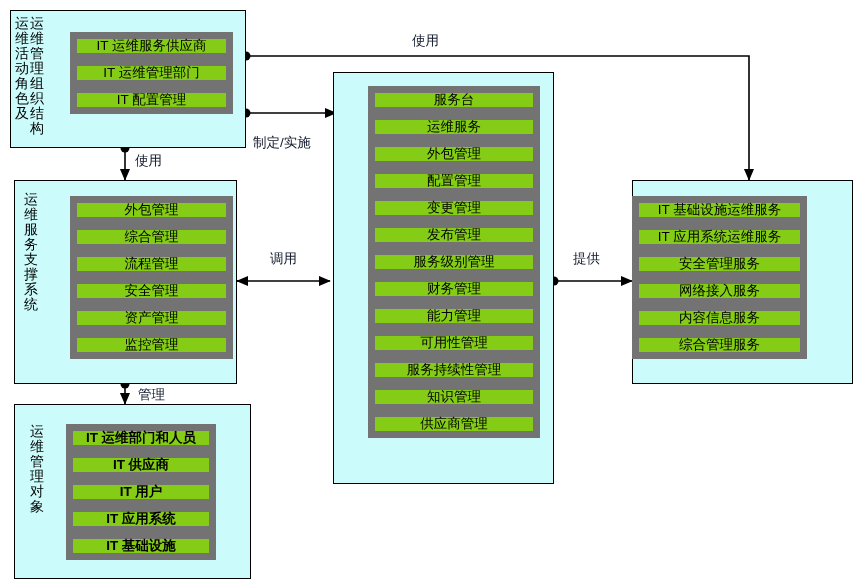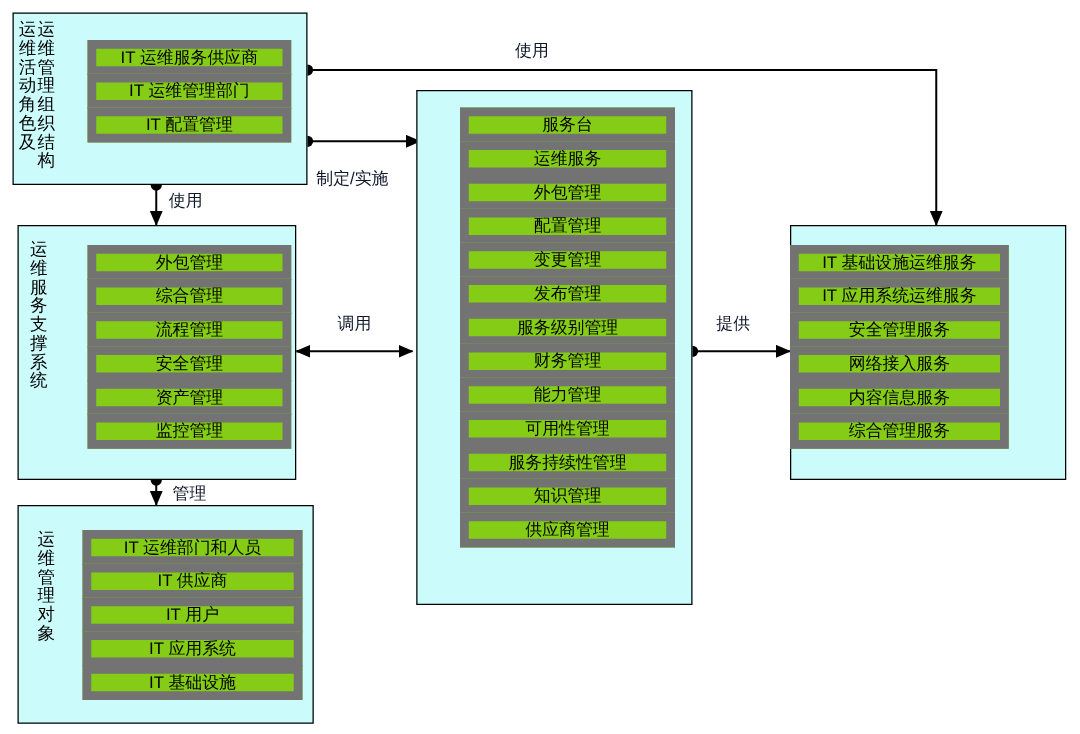--- a/index.html
+++ b/index.html
@@ -119,21 +119,21 @@
     <div class="item">综合管理</div>
     <div class="item">流程管理</div>
     <div class="item">安全管理</div>
     <div class="item">资产管理</div>
     <div class="item">监控管理</div>
   </div>
 
   <div class="group" style="left:14px; top:404px; width:237px; height:175px;">
   </div>
   <div class="group-label" style="left:28px; top:424px; width:16px; height:140px;">运维管理对象</div>
-  <div class="items" style="left:66px; top:424px; width:176px;">
+  <div class="items" style="left:66px; top:424px; width:150px;font-weight:bold;">
     <div class="item">IT 运维部门和人员</div>
     <div class="item">IT 供应商</div>
     <div class="item">IT 用户</div>
     <div class="item">IT 应用系统</div>
     <div class="item">IT 基础设施</div>
   </div>
 
   <div class="group" style="left:333px; top:72px; width:221px; height:412px;">
   </div>
   <div class="items" style="left:368px; top:86px; width:172px;">

